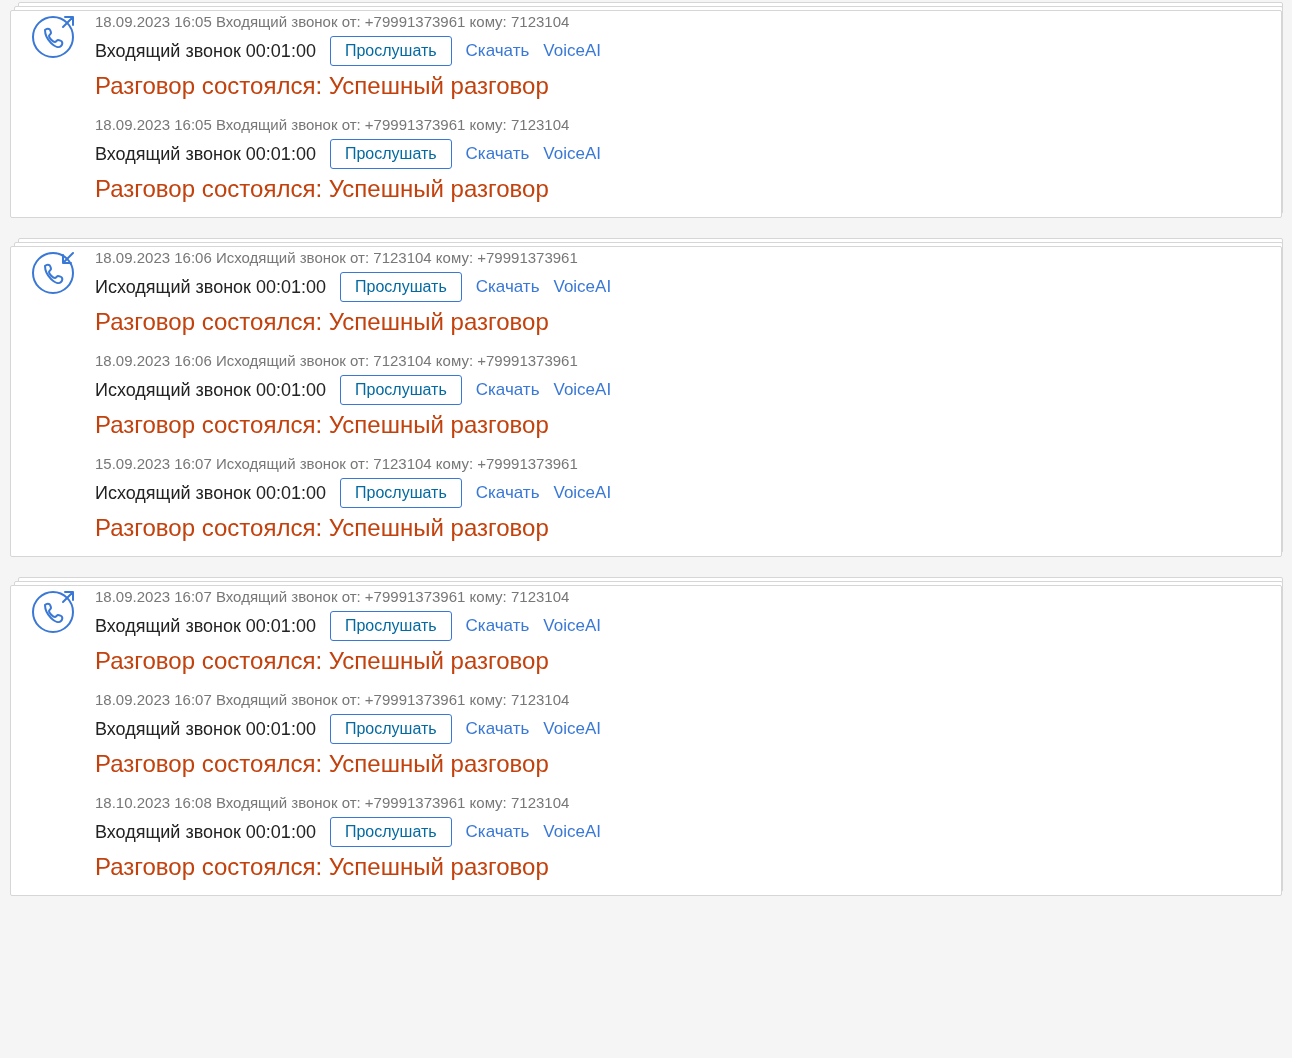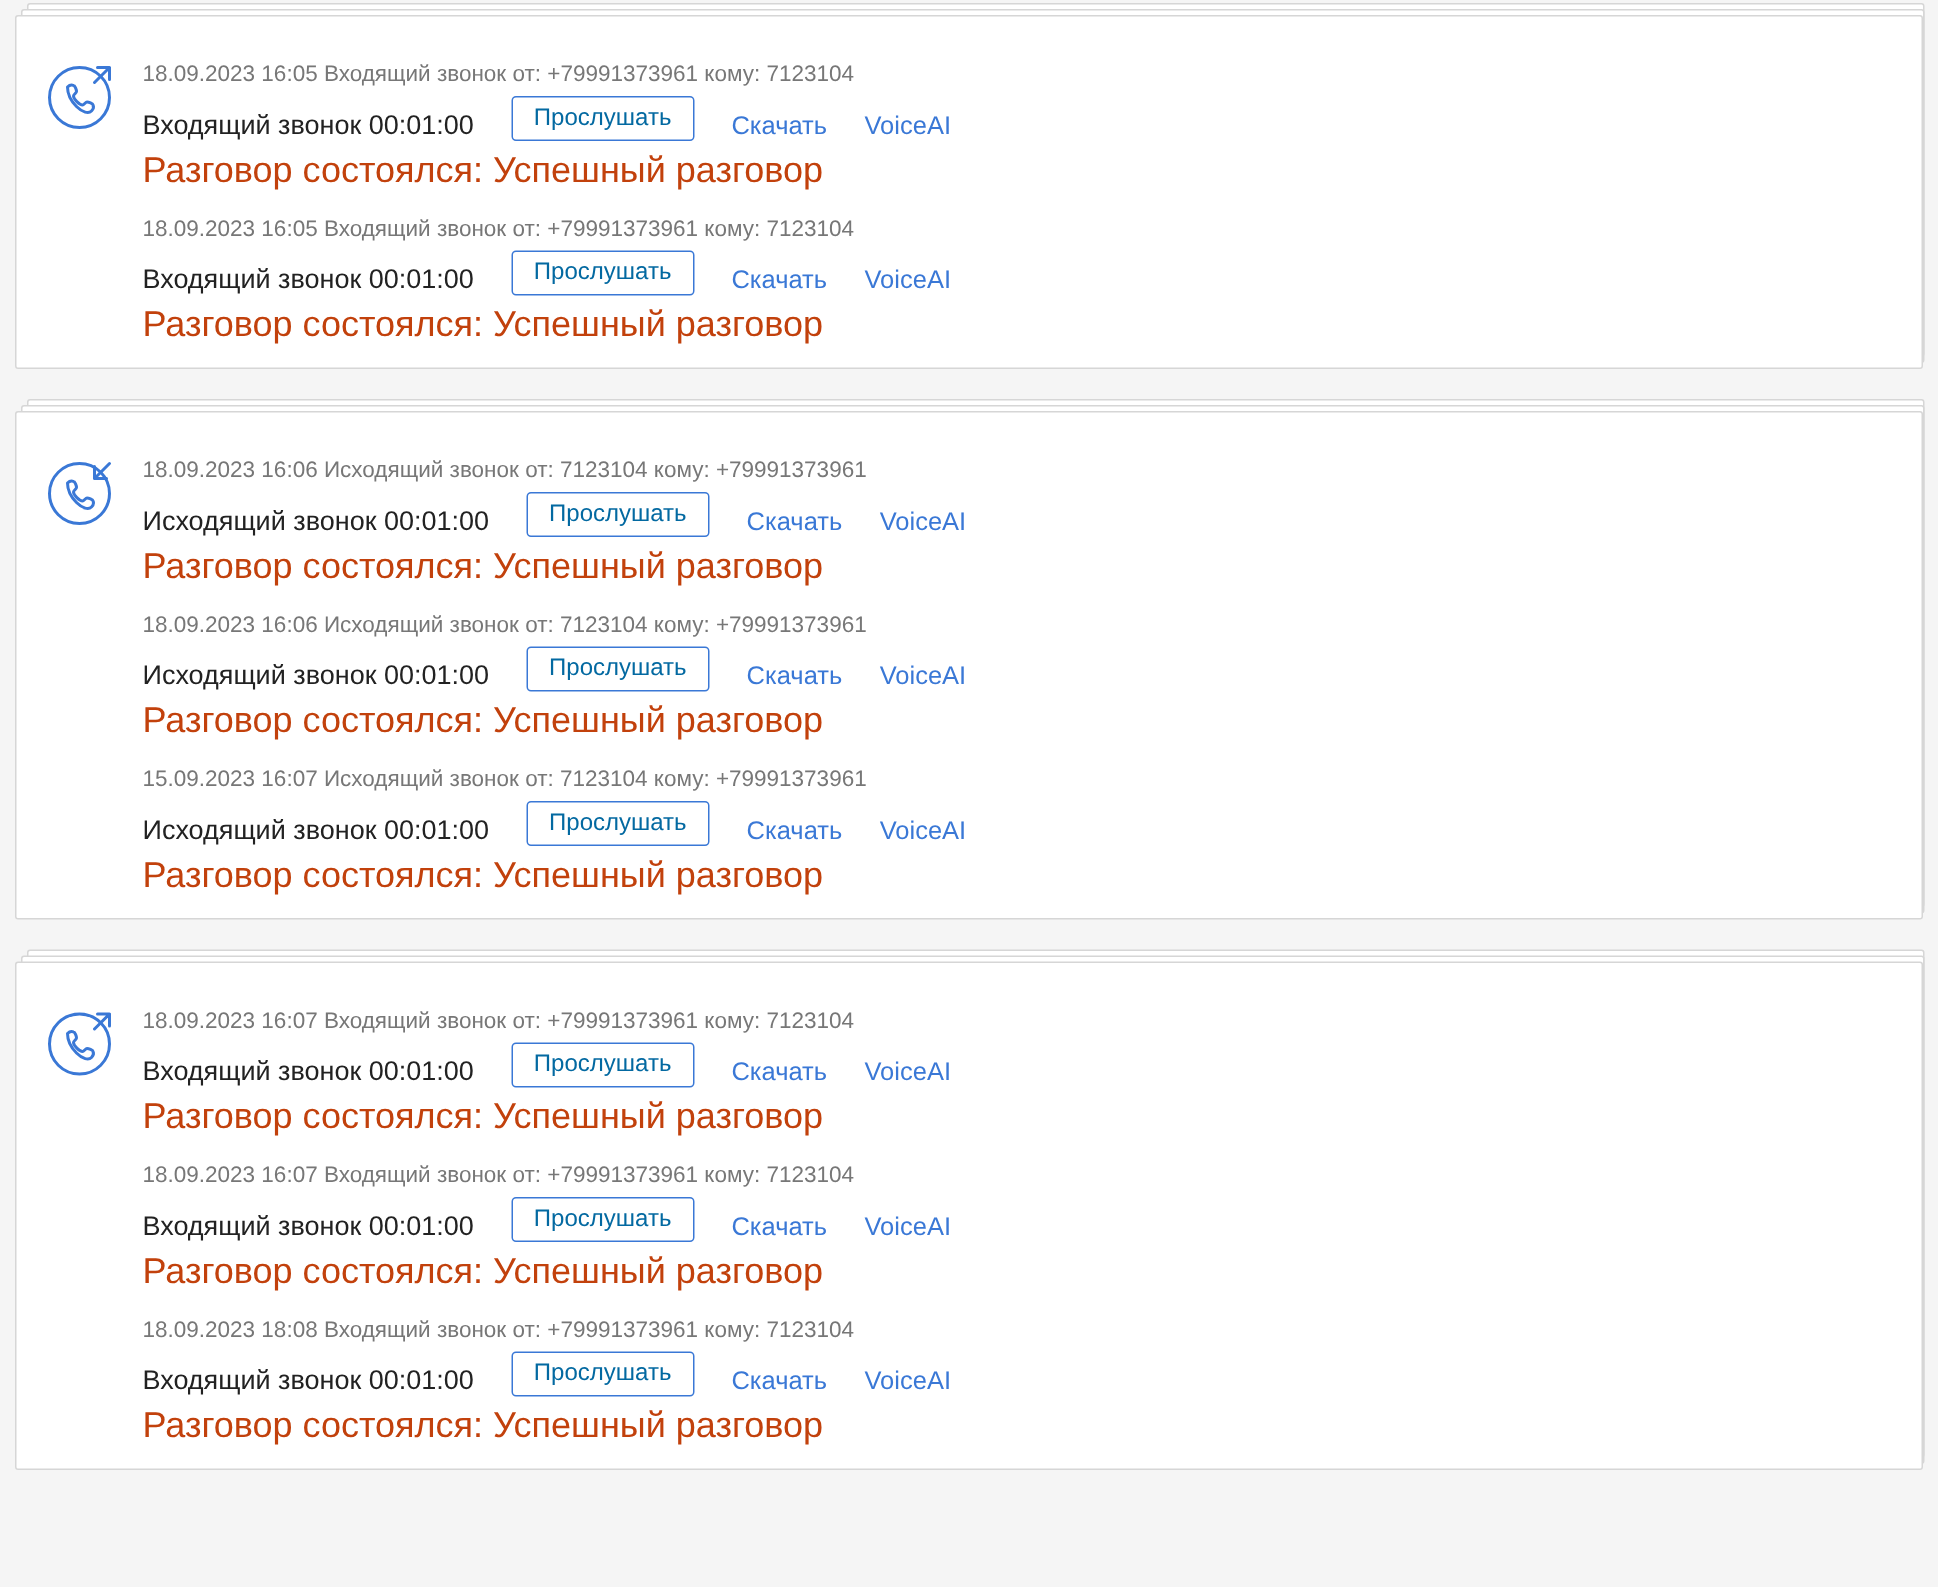--- a/index.html
+++ b/index.html
@@ -21,43 +21,43 @@
     left: 0; right: 0;
     height: 100%;
   }
   .stack-bg.s1 { top: -8px; left: 8px; right: -1px; }
   .stack-bg.s2 { top: -4px; left: 4px; right: -1px; }
   .card {
     position: relative;
     background: #fff;
     border: 1px solid #d6d6d6;
     border-radius: 2px;
-    padding: 30px 20px 14px 20px;
+    padding: 2px 20px 14px 20px;
     display: flex;
   }
   .card-icon {
     width: 44px;
     height: 44px;
     flex: 0 0 44px;
     margin-right: 20px;
     margin-top: 2px;
   }
   .card-body { flex: 1; }
   .entry { margin-bottom: 16px; }
   .entry:last-child { margin-bottom: 0; }
   .meta-line {
     color: #777;
     font-size: 15px;
     margin-bottom: 6px;
   }
   .action-line {
     display: flex;
-    align-items: flex-end;
+    align-items: center;
     flex-wrap: wrap;
-    gap: 25px;
+    gap: 14px;
     margin-bottom: 6px;
   }
   .call-title {
     font-size: 18px;
     color: #222;
   }
   .btn-play {
     border: 1px solid #3a78d6;
     color: #0369a1;
     background: #fff;
@@ -183,21 +183,21 @@
             <div class="meta-line">18.09.2023 16:07 Входящий звонок от: +79991373961 кому: 7123104</div>
             <div class="action-line">
               <span class="call-title">Входящий звонок 00:01:00</span>
               <button class="btn-play">Прослушать</button>
               <a class="link">Скачать</a>
               <a class="link">VoiceAI</a>
             </div>
             <div class="result-line">Разговор состоялся: Успешный разговор</div>
           </div>
           <div class="entry">
-            <div class="meta-line">18.09.2023 18:08 Входящий звонок от: +79991373961 кому: 7123104</div>
+            <div class="meta-line">18.10.2023 16:08 Входящий звонок от: +79991373961 кому: 7123104</div>
             <div class="action-line">
               <span class="call-title">Входящий звонок 00:01:00</span>
               <button class="btn-play">Прослушать</button>
               <a class="link">Скачать</a>
               <a class="link">VoiceAI</a>
             </div>
             <div class="result-line">Разговор состоялся: Успешный разговор</div>
           </div>
         </div>
       </div>

